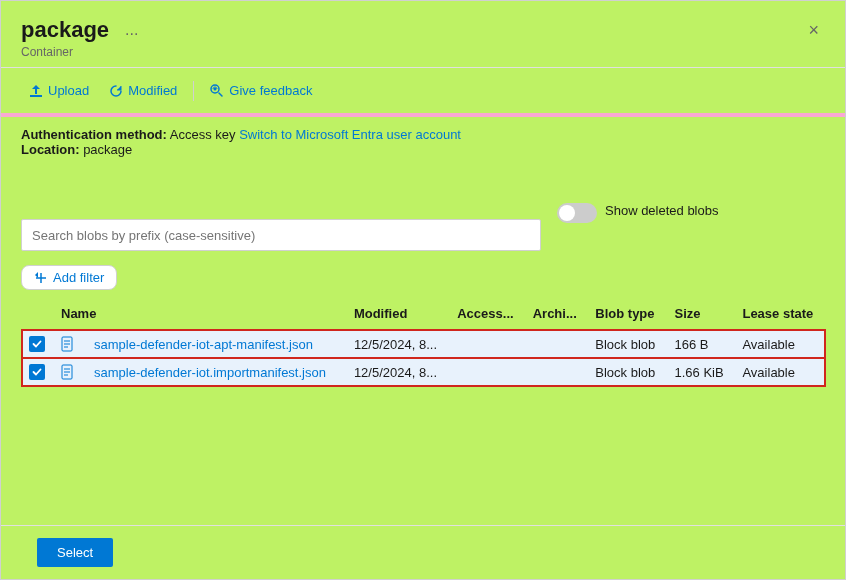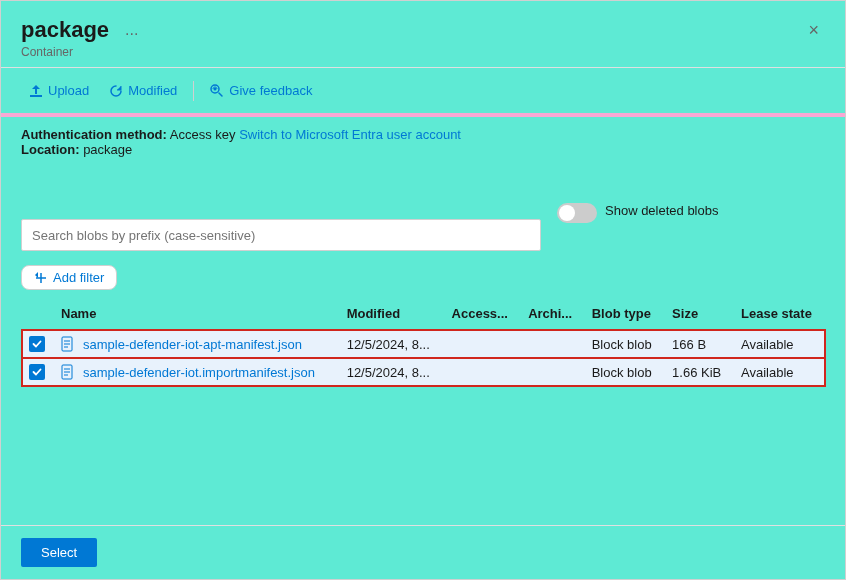--- a/index.html
+++ b/index.html
@@ -8,21 +8,21 @@
       font-size: 13px;
       background: #f5f5f5;
       display: flex;
       justify-content: center;
       align-items: center;
       min-height: 100vh;
     }
     .modal {
       width: 846px;
       height: 580px;
-      background: #5eead4;
+      background: #bef264;
       border: 1px solid #d0d0d0;
       box-shadow: 0 4px 20px rgba(0,0,0,0.15);
       display: flex;
       flex-direction: column;
       position: relative;
     }
     .modal-header {
       padding: 16px 20px 8px 20px;
       border-bottom: 1px solid #e0e0e0;
     }
@@ -196,24 +196,24 @@
     }
     .file-icon {
       display: inline-flex;
       align-items: center;
       margin-right: 4px;
       color: #0078d4;
     }
     .file-cell {
       display: flex;
       align-items: center;
-      gap: 4px;
+      gap: 15px;
     }
     .modal-footer {
-      padding: 12px 20px;
+      padding: 12px 36px;
       border-top: 1px solid #e0e0e0;
       display: flex;
       align-items: center;
     }
     .select-btn {
       background: #0078d4;
       color: #fff;
       border: none;
       border-radius: 2px;
       padding: 7px 20px;

